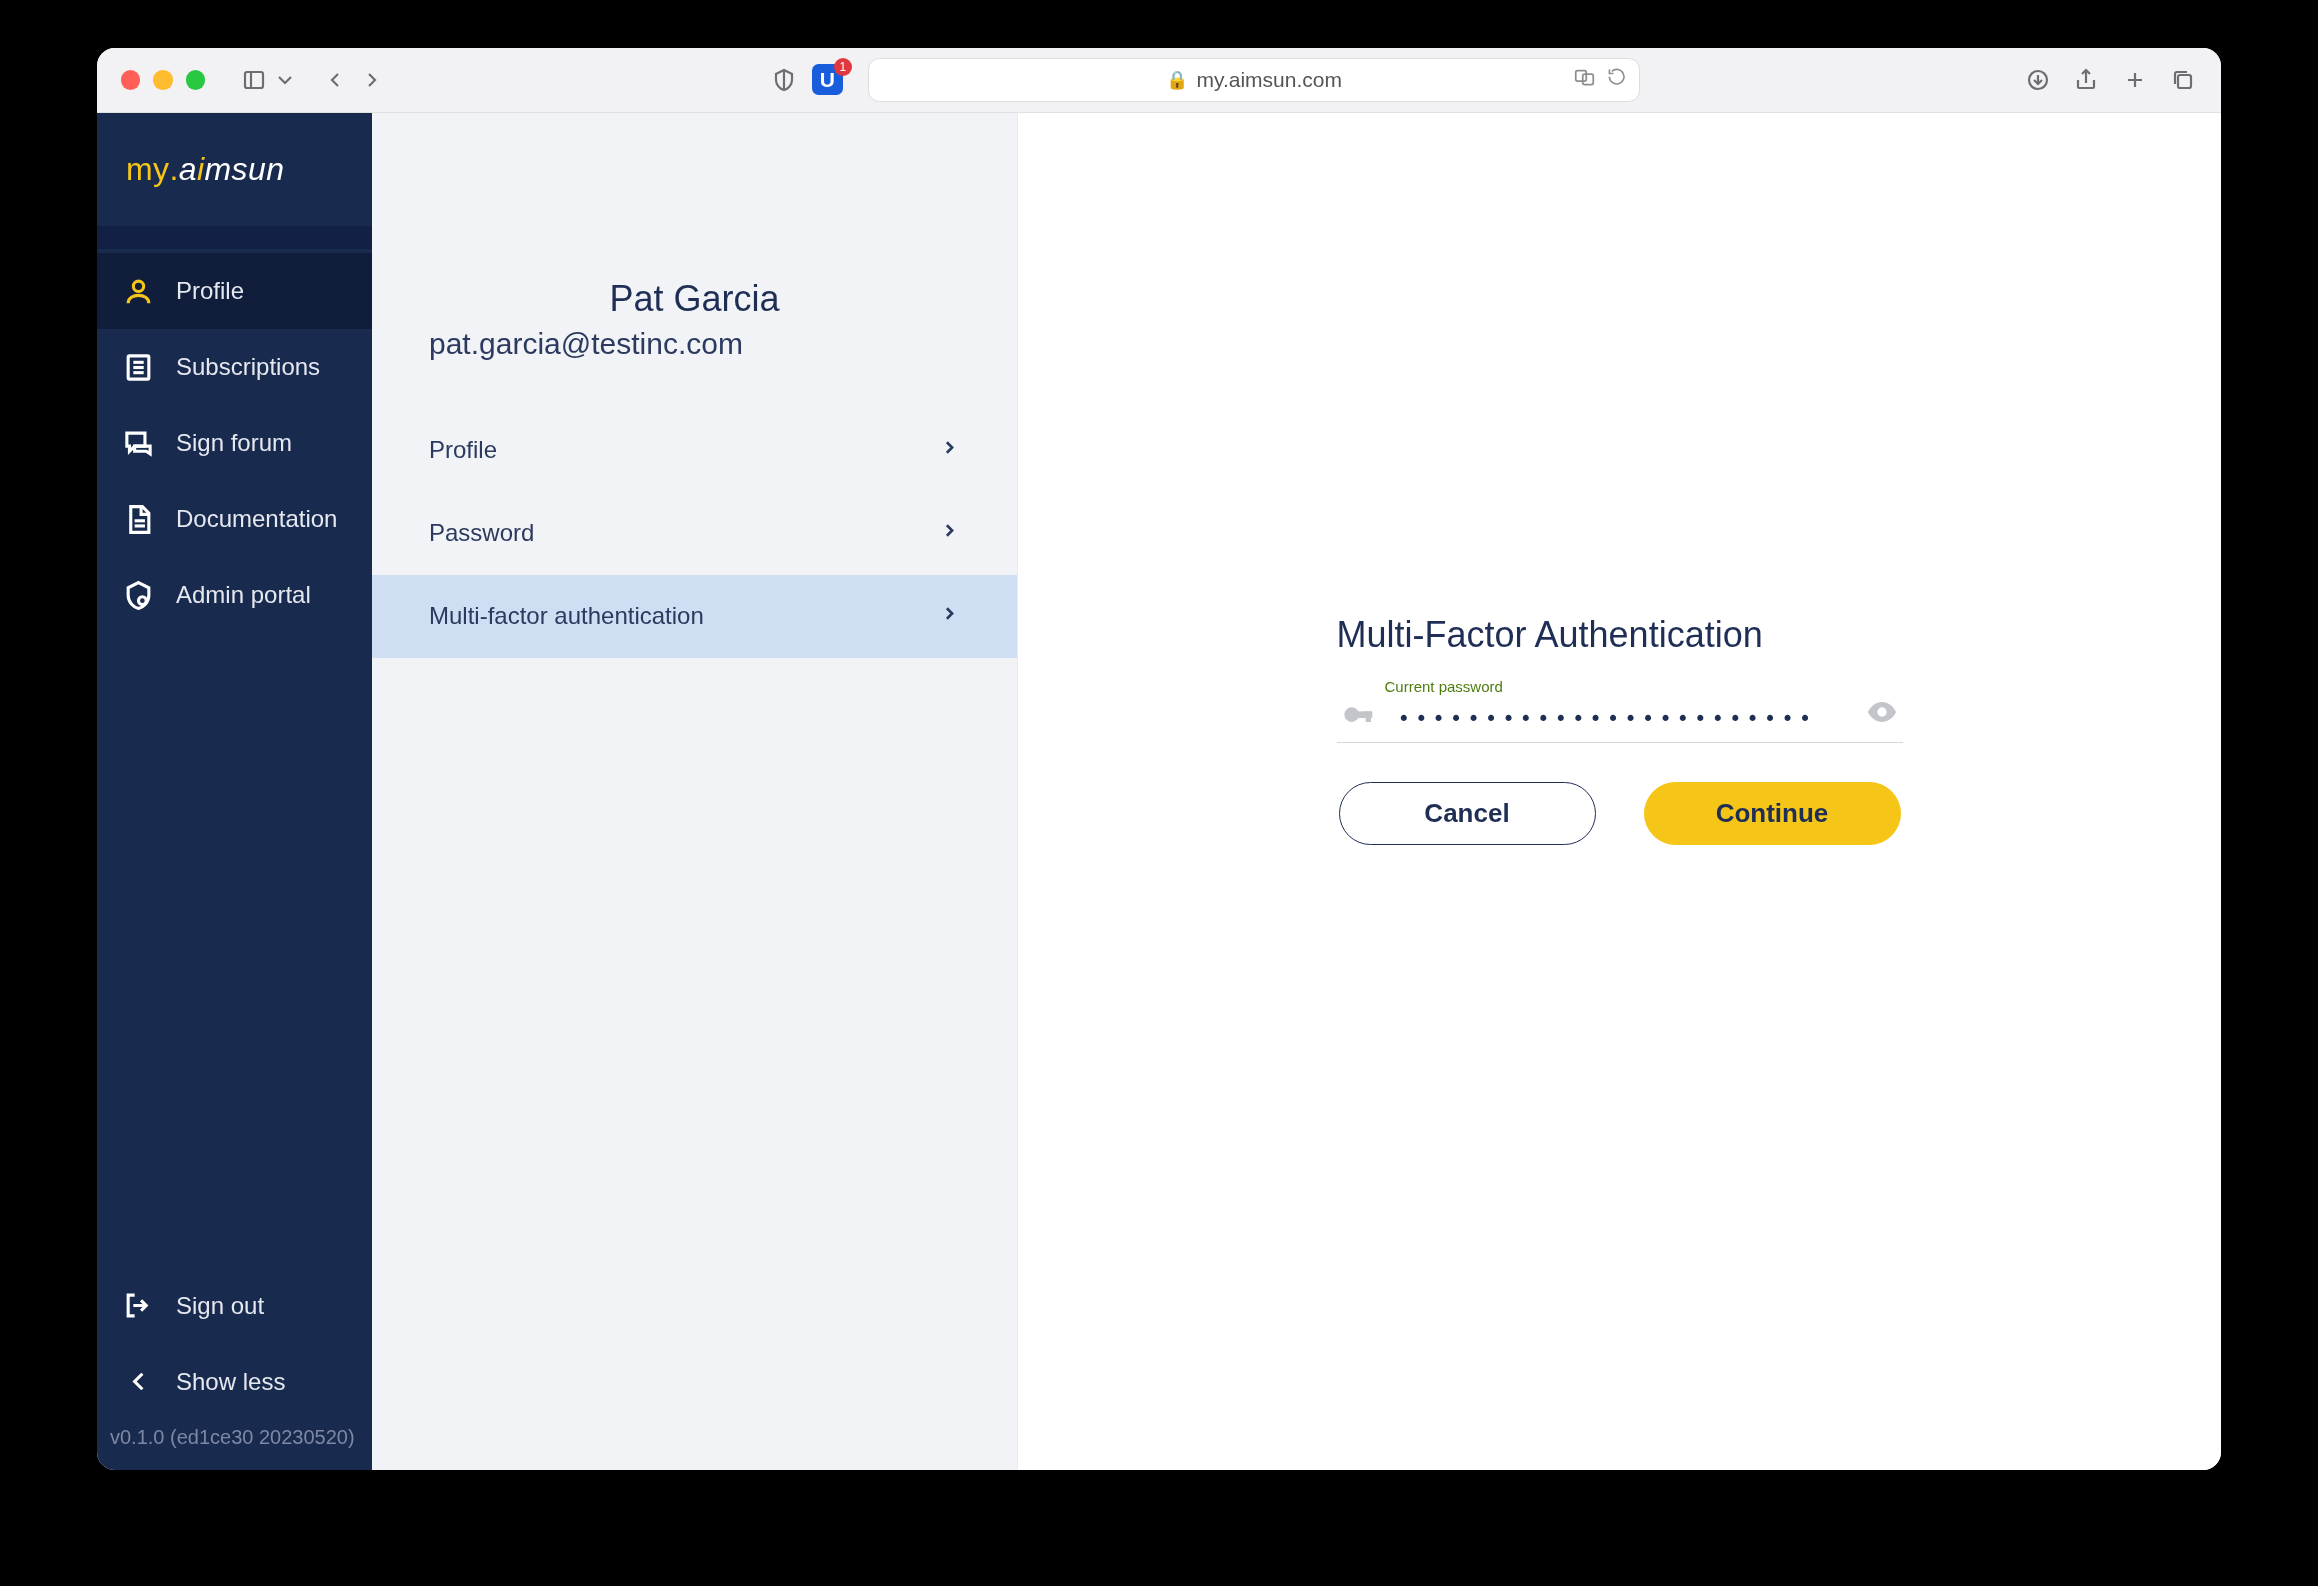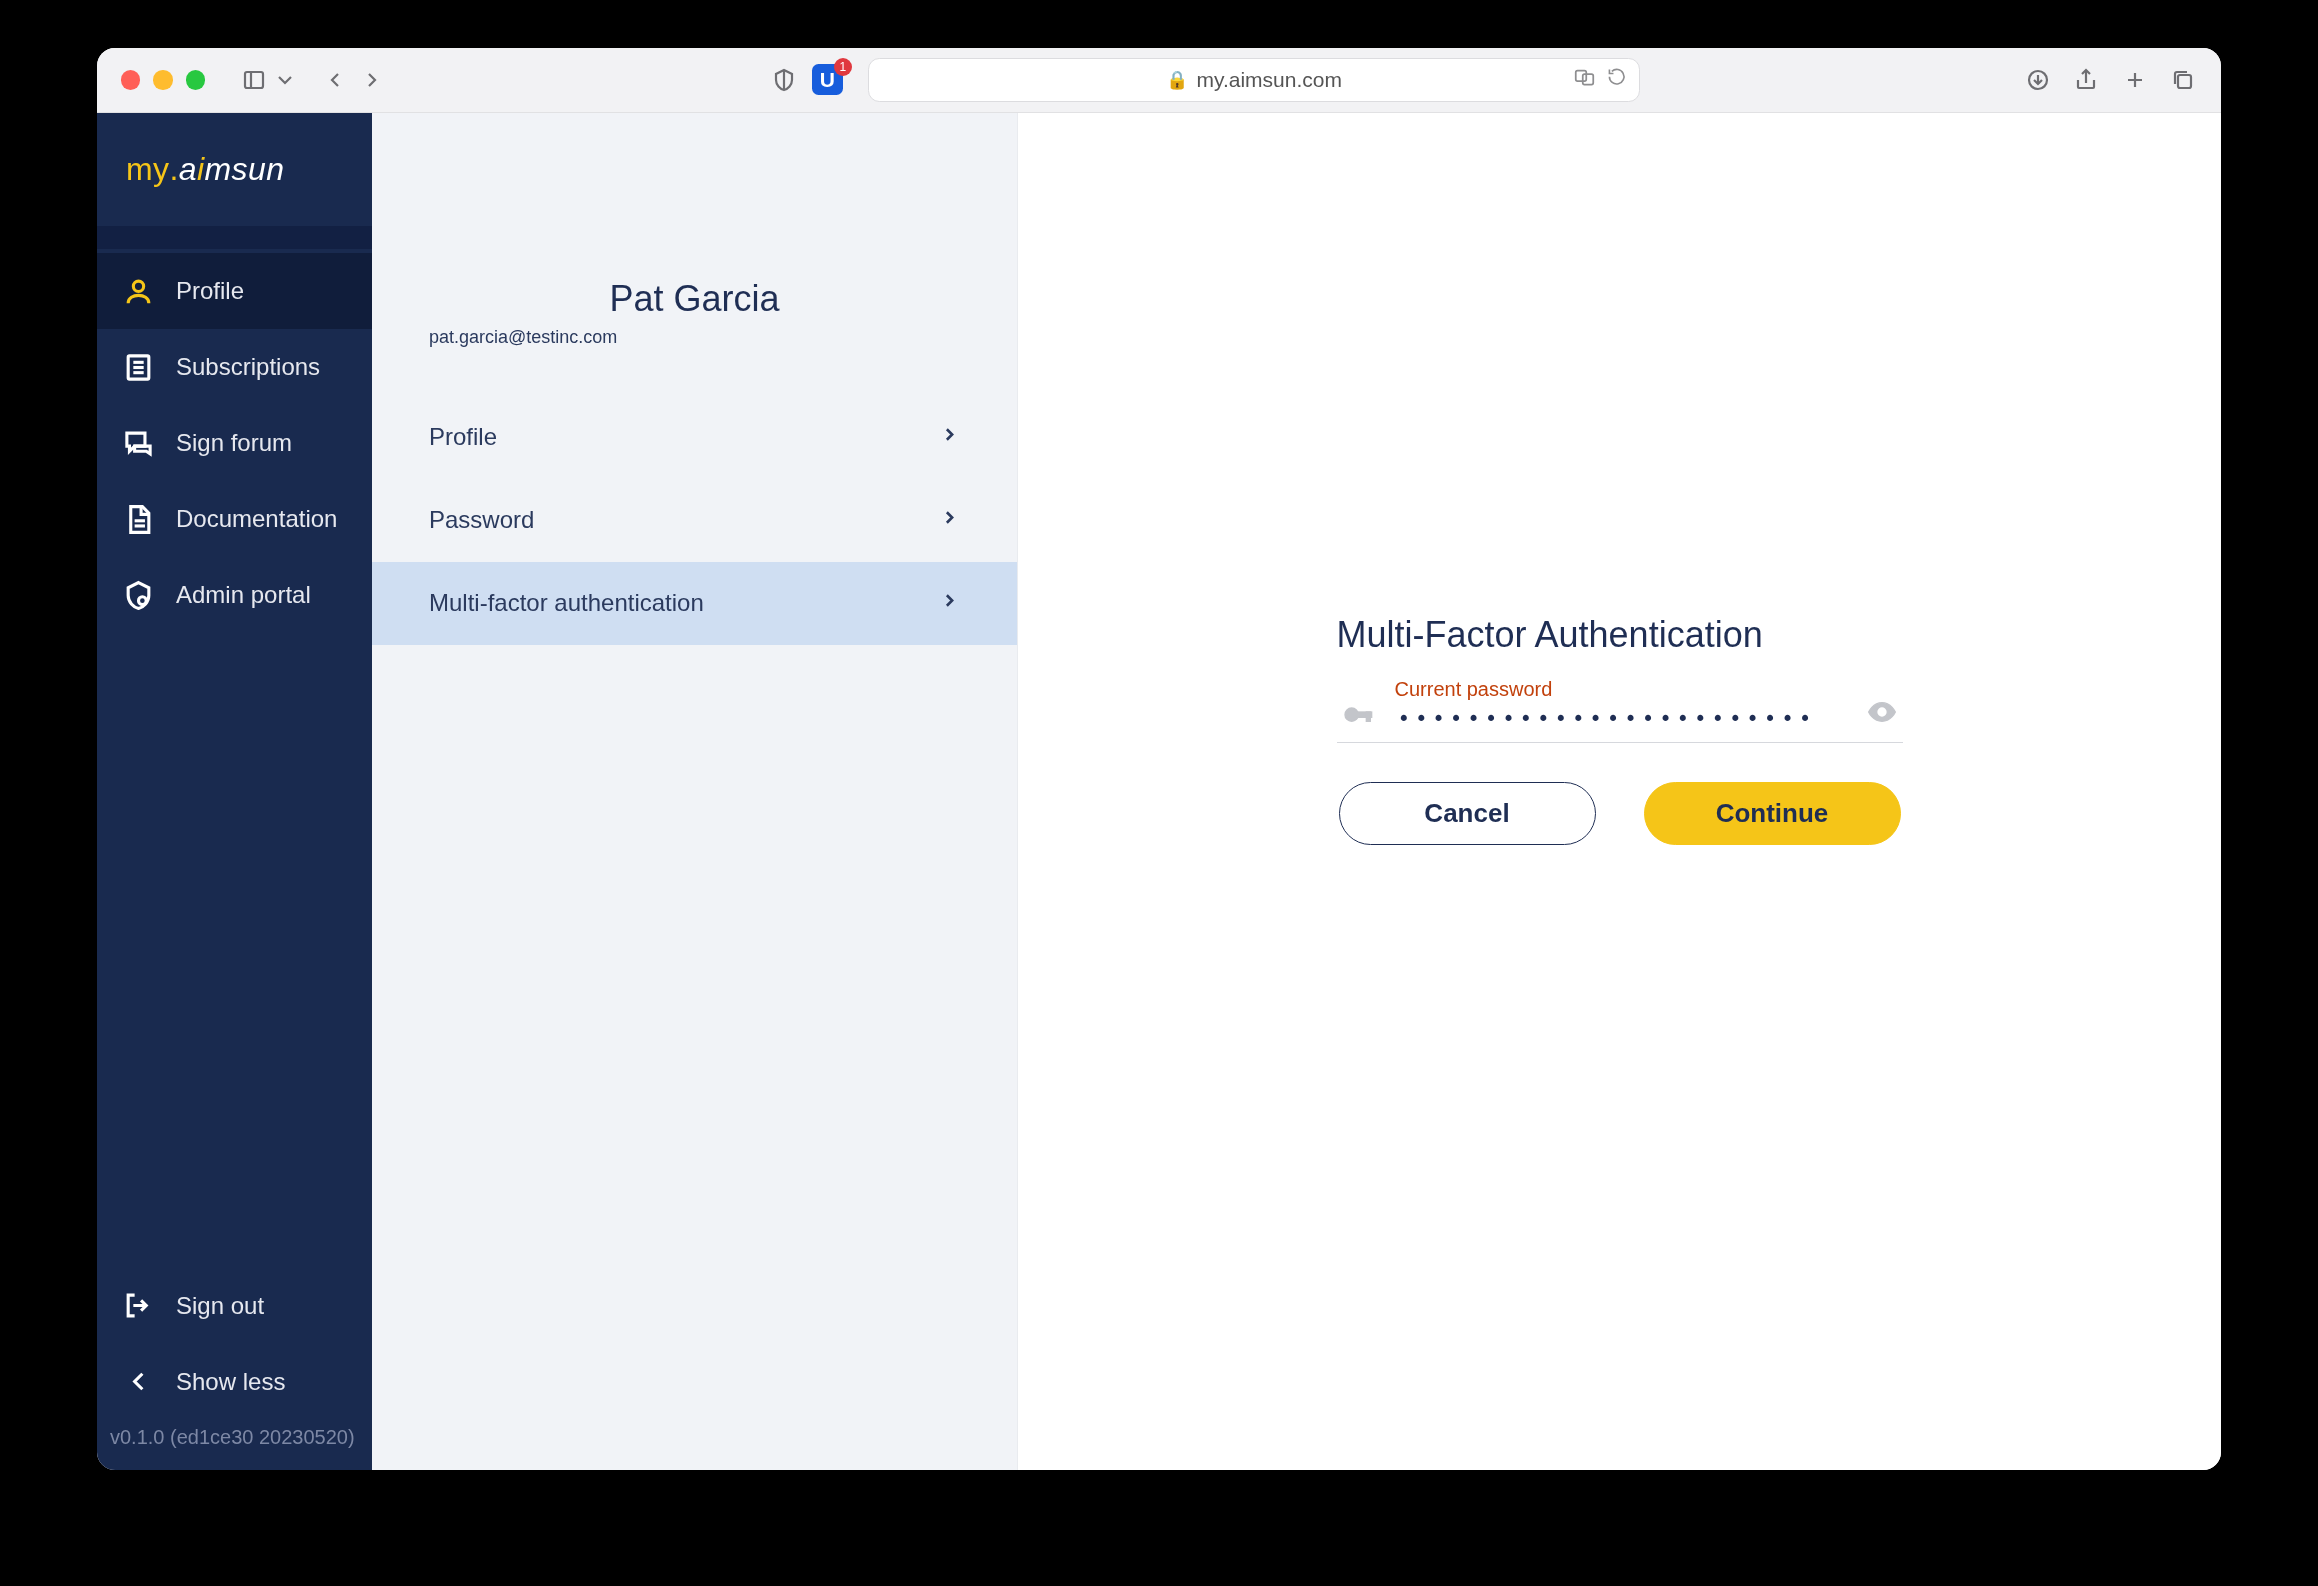--- a/index.html
+++ b/index.html
@@ -108,21 +108,21 @@
   
   .midcol{
     width:646px;
     background:#f1f3f7;
     border-right:0.8px solid #e9ebef;
     display:flex; flex-direction:column;
     padding-top:52px;
   }
   .user-block{ padding: 113px 57px 48px;}
   .user-name{ font-size:36px; color:#1f2e54; font-weight:500;text-align:center;}
-  .user-email{ font-size:18px; color:#2b3a5e; margin-top:6.5px;}
+  .user-email{ font-size:30px; color:#2b3a5e; margin-top:6.5px;}
   .settings-list{ display:flex; flex-direction:column;}
   .settings-item{
     display:flex; align-items:center; justify-content:space-between;
     padding: 27.5px 57px;
     font-size:24px;
     color:#2b3a5e;
     cursor:pointer;
   }
   .settings-item.active{ background:#cfdef2;}
   .settings-item .chev{ color:#2b3a5e; }
@@ -138,23 +138,23 @@
   .mfa-panel{ width:566px; }
   .mfa-title{ font-size:36px; color:#1f2e54; font-weight:500; margin-bottom:40px;}
   .field{
     display:flex; align-items:flex-end; gap:19.4px;
     border-bottom:1.6px solid #d6d8dd;
     padding: 0 4.8px 11.3px;
     position:relative;
   }
   .field-label{
     position:absolute;
-    top:-18px; left:58px;
-    font-size:20px;
-    color:#c2410c;
+    top:-18px; left:48px;
+    font-size:15px;
+    color:#4d7c0f;
   }
   .key-ic, .eye-ic{ color:#c3c5ca; }
   .key-ic svg, .eye-ic svg{ width:32px; height:32px; stroke:currentColor; fill:currentColor;}
   .pw-dots{
     flex:1;
     letter-spacing:4.8px;
     font-size:21px;
     color:#1f2e54;
     font-family: monospace;
     padding-left:4.8px;

